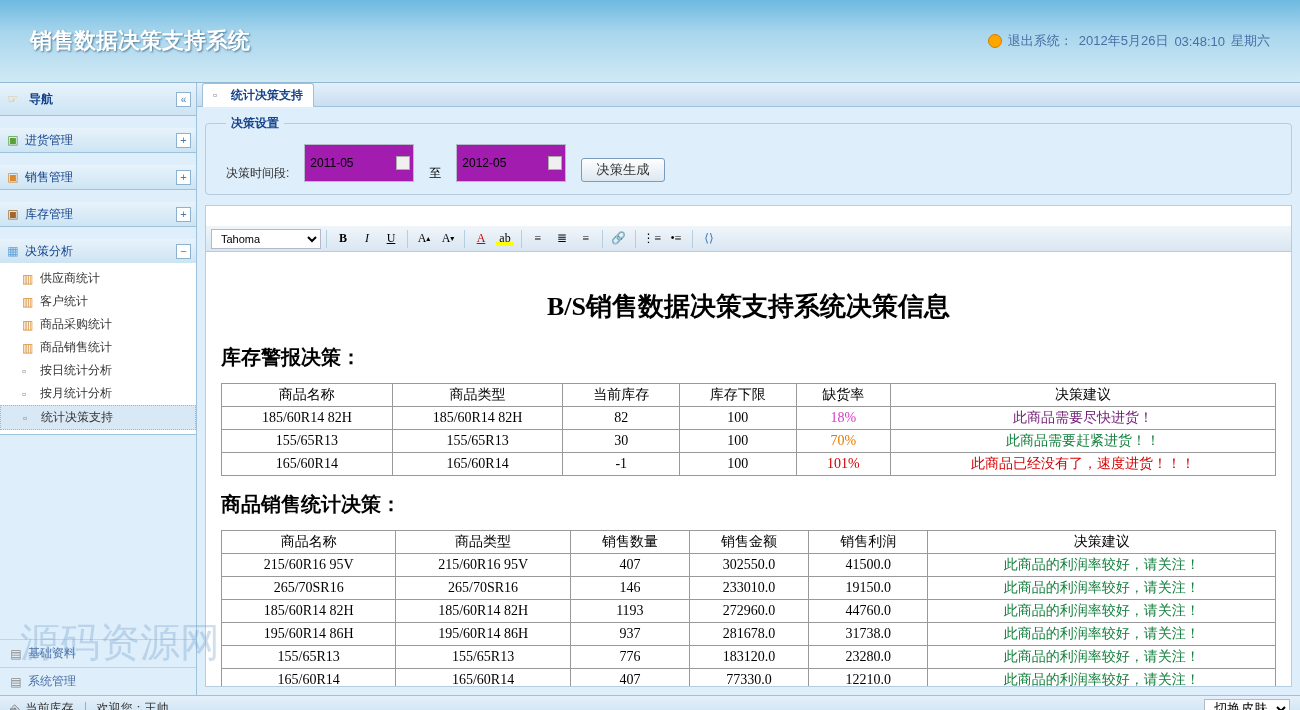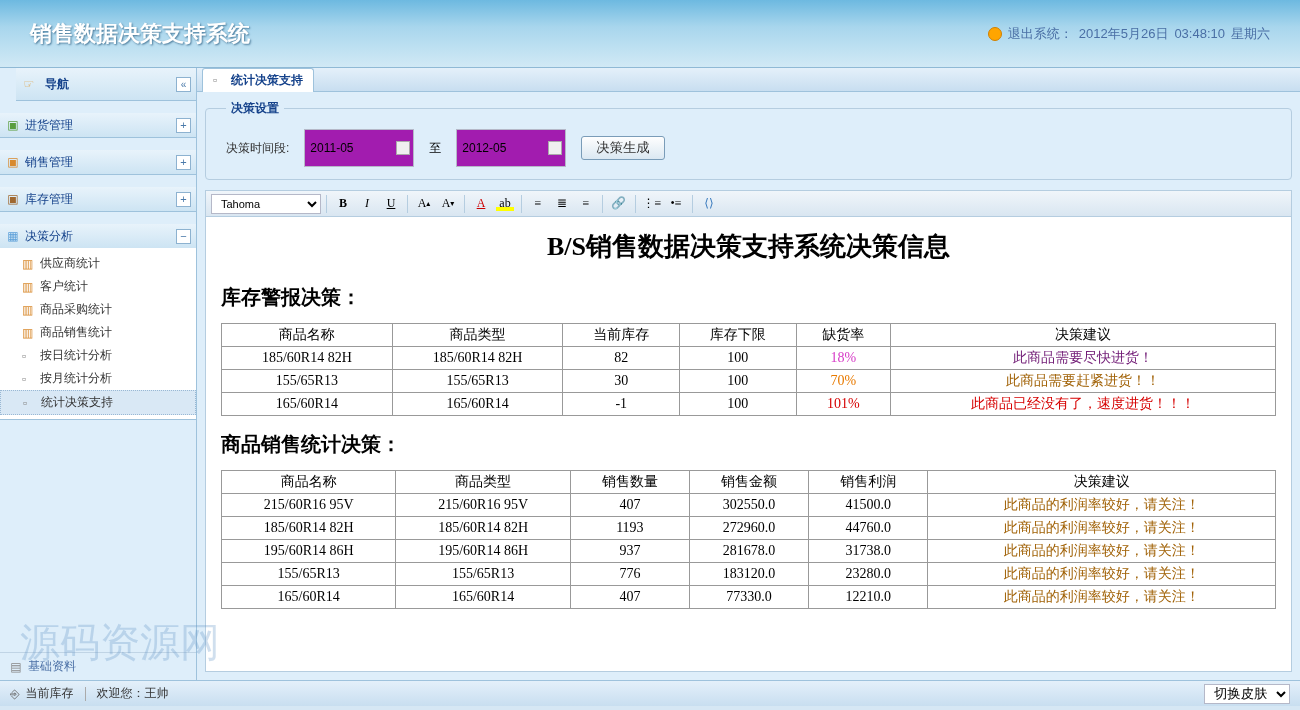--- a/index.html
+++ b/index.html
@@ -1,67 +1,67 @@
 <!DOCTYPE html>
 <html><head>
 <meta charset="utf-8">
 <style>
 * { box-sizing: border-box; margin: 0; padding: 0; }
 body { font-family: "Microsoft YaHei", SimSun, Arial, sans-serif; font-size: 12px; background: #d6e7f4; overflow: hidden; width: 1300px; height: 710px; }
-.header { height: 68px; background: linear-gradient(180deg, #6db9e0 0%, #a8d6ed 40%, #d1e9f5 100%); display: flex; align-items: center; justify-content: space-between; padding: 12px 30px; border-bottom: 1px solid #8fb9d5; text-align: center; }
+.header { height: 83px; background: linear-gradient(180deg, #6db9e0 0%, #a8d6ed 40%, #d1e9f5 100%); display: flex; align-items: center; justify-content: space-between; padding: 12px 30px; border-bottom: 1px solid #8fb9d5; text-align: center; }
 .header-title { color: #fff; font-size: 22px; font-weight: bold; text-shadow: 1px 1px 2px #4a7a9a; }
 .header-date { color: #4a6fa5; font-size: 13px; display: flex; align-items: center; gap: 6px; }
 .clock-icon { width: 14px; height: 14px; background: #ffa500; border-radius: 50%; border: 1px solid #d08000; position: relative; }
 .main-container { display: flex; height: 612px; }
 .sidebar { width: 197px; background: #deeefa; border-right: 1px solid #9ec2dc; display: flex; flex-direction: column; }
-.nav-header { height: 24px; display: flex; align-items: center; justify-content: space-between; padding: 16px 5px; background: linear-gradient(180deg, #e8f3fb 0%, #cde4f3 100%); border-bottom: 1px solid #9ec2dc; margin-left: 16px; }
+.nav-header { height: 24px; display: flex; align-items: center; justify-content: space-between; padding: 16px 5px; background: linear-gradient(180deg, #e8f3fb 0%, #cde4f3 100%); border-bottom: 1px solid #9ec2dc; }
 .nav-header-text { color: #15428b; font-weight: bold; margin-left: 4px; }
 .nav-collapse { width: 15px; height: 15px; border: 1px solid #8db2d0; background: #fff; display: flex; align-items: center; justify-content: center; color: #4a7aaa; font-size: 10px; cursor: pointer; }
 .nav-group { border-bottom: 1px solid #9ec2dc; margin-top: 12px; }
 .nav-group-header { height: 24px; display: flex; align-items: center; padding: 0 5px; background: linear-gradient(180deg, #e8f3fb 0%, #cde4f3 100%); cursor: pointer; justify-content: space-between; }
 .nav-group-left { display: flex; align-items: center; gap: 4px; color: #15428b; }
 .nav-icon { width: 16px; height: 16px; display: inline-flex; align-items: center; justify-content: center; }
 .toggle-btn { width: 15px; height: 15px; border: 1px solid #8db2d0; background: #fff; display: flex; align-items: center; justify-content: center; color: #4a7aaa; font-size: 11px; cursor: pointer; }
 .nav-tree { background: #fff; padding: 4px 0; }
 .tree-item { padding: 3px 5px 3px 22px; cursor: pointer; display: flex; align-items: center; gap: 4px; color: #333; }
 .tree-item.selected { background: #d9e8f5; border: 1px dotted #99b8d4; }
 .tree-icon { width: 14px; height: 14px; display: inline-block; }
 .sidebar-bottom { margin-top: auto; }
 .sidebar-bottom-item { padding: 5px 8px; color: #4a6fa5; border-top: 1px solid #c0d4e5; display: flex; align-items: center; gap: 4px; cursor: pointer; }
 .content { flex: 1; background: #deeefa; display: flex; flex-direction: column; overflow: hidden; }
 .tab-bar { height: 24px; background: linear-gradient(180deg, #e4f0fa 0%, #c8def0 100%); border-bottom: 1px solid #9ec2dc; display: flex; align-items: center; padding-left: 5px; }
 .tab { padding: 3px 10px; background: #fff; border: 1px solid #9ec2dc; border-bottom: none; border-radius: 3px 3px 0 0; color: #15428b; font-weight: bold; display: flex; align-items: center; gap: 4px; }
 .tab-icon { width: 14px; height: 14px; }
 .content-body { flex: 1; padding: 8px; overflow: hidden; display: flex; flex-direction: column; }
 .fieldset { border: 1px solid #b5cde0; border-radius: 4px; padding: 12px 20px; background: #deeefa; margin-bottom: 10px; }
 .fieldset-legend { color: #15428b; font-weight: bold; padding: 0 5px; background: #deeefa; }
-.form-row { display: flex; align-items: center; gap: 15px; }
+.form-row { display: flex; align-items: flex-end; gap: 15px; }
 .form-label { color: #333; }
 .date-input { width: 110px; height: 38px; border: 1px solid #b5b8c8; background: #a21caf; padding: 0 20px 0 5px; position: relative; display: inline-flex; align-items: center; }
 .date-icon { position: absolute; right: 3px; width: 14px; height: 14px; border: 1px solid #aaa; background: #f0f0f0; }
 .btn { padding: 2px 14px; border: 1px solid #7a9cb8; background: linear-gradient(180deg, #fefefe 0%, #dbe8f2 100%); border-radius: 3px; cursor: pointer; color: #333; }
 .editor-wrap { flex: 1; display: flex; flex-direction: column; border: 1px solid #b5cde0; background: #fff; overflow: hidden; }
-.toolbar { height: 26px; background: linear-gradient(180deg, #f0f5fa 0%, #d9e6f1 100%); border-bottom: 1px solid #b5cde0; display: flex; align-items: center; padding: 0 5px; gap: 2px; }
+.toolbar { height: 26px; background: linear-gradient(180deg, #f0f5fa 0%, #d9e6f1 100%); border-bottom: 1px solid #b5cde0; display: flex; align-items: center; padding: 0 5px; gap: 2px; margin-top: 20px; }
 .font-select { width: 110px; height: 20px; border: 1px solid #b5b8c8; background: #fff; padding: 0 5px; font-size: 11px; }
 .tb-sep { width: 1px; height: 18px; background: #b5cde0; margin: 0 3px; }
 .tb-btn { width: 22px; height: 22px; display: flex; align-items: center; justify-content: center; cursor: pointer; border-radius: 2px; font-family: serif; }
-.editor-content { flex: 1; padding: 2px 15px; overflow-y: auto; position: relative; }
+.editor-content { flex: 1; padding: 27px 15px; overflow-y: auto; position: relative; }
 .editor-content::-webkit-scrollbar { width: 16px; }
 .editor-content::-webkit-scrollbar-track { background: #e8e8e8; border: 1px solid #ccc; }
 .editor-content::-webkit-scrollbar-thumb { background: #c0c0c0; border: 1px solid #999; }
 .doc-title { text-align: center; font-size: 26px; font-family: SimSun, serif; font-weight: bold; margin: 10px 0 20px; color: #000; }
 .section-title { font-size: 20px; font-family: SimSun, serif; font-weight: bold; margin: 15px 0 12px; color: #000; }
 .data-table { width: 100%; border-collapse: collapse; font-size: 14px; font-family: SimSun, serif; }
 .data-table th, .data-table td { border: 1px solid #999; padding: 2px 8px; text-align: center; }
 .data-table th { font-weight: normal; background: #fff; }
 .rate-magenta { color: #d63ac6; }
 .rate-orange { color: #e87a00; }
 .rate-red { color: #d60000; }
 .advice-magenta { color: #701a75; }
-.advice-orange { color: #a16207; }
+.advice-orange { color: #15803d; }
 .advice-red { color: #d60000; }
 .footer { height: 26px; background: linear-gradient(180deg, #e4f0fa 0%, #c8def0 100%); border-top: 1px solid #9ec2dc; display: flex; align-items: center; justify-content: space-between; padding: 0 10px; }
 .footer-left { display: flex; align-items: center; gap: 6px; color: #333; }
 .skin-select { border: 1px solid #b5b8c8; height: 20px; padding: 0 5px; background: #fff; }
 .watermark { position: absolute; bottom: 40px; left: 20px; font-size: 40px; color: rgba(100,150,200,0.3); font-family: SimHei; pointer-events: none; z-index: 100; }
 .hand-icon::before { content: "☞"; color: #e0a040; }
 .folder-green::before { content: "▣"; color: #5a9e3e; }
 .folder-orange::before { content: "▣"; color: #d88a2e; }
 .folder-brown::before { content: "▣"; color: #a06830; }
 .chart-icon::before { content: "▦"; color: #5a9ed8; }
@@ -159,20 +159,24 @@
             <span>统计决策支持</span>
           </div>
       </div>
     </div>
 
     <div class="sidebar-bottom">
       <div class="sidebar-bottom-item">
           <span class="nav-icon db-icon"></span>
           <span>基础资料</span>
         </div>
+      <div class="sidebar-bottom-item">
+          <span class="nav-icon db-icon"></span>
+          <span>系统管理</span>
+        </div>
     </div>
   </div>
 
   <div class="content">
     <div class="tab-bar">
       <div class="tab">
         <span class="tab-icon page-icon"></span>
         <span>统计决策支持</span>
       </div>
     </div>
@@ -287,20 +291,28 @@
             <tbody id="t2-body">
                 <tr>
                   <td>215/60R16 95V</td>
                   <td>215/60R16 95V</td>
                   <td>407</td>
                   <td>302550.0</td>
                   <td>41500.0</td>
                   <td class="advice-orange">此商品的利润率较好，请关注！</td>
                 </tr>
                 <tr>
+                  <td>265/70SR16</td>
+                  <td>265/70SR16</td>
+                  <td>146</td>
+                  <td>233010.0</td>
+                  <td>19150.0</td>
+                  <td class="advice-orange">此商品的利润率较好，请关注！</td>
+                </tr>
+                <tr>
                   <td>185/60R14 82H</td>
                   <td>185/60R14 82H</td>
                   <td>1193</td>
                   <td>272960.0</td>
                   <td>44760.0</td>
                   <td class="advice-orange">此商品的利润率较好，请关注！</td>
                 </tr>
                 <tr>
                   <td>195/60R14 86H</td>
                   <td>195/60R14 86H</td>

